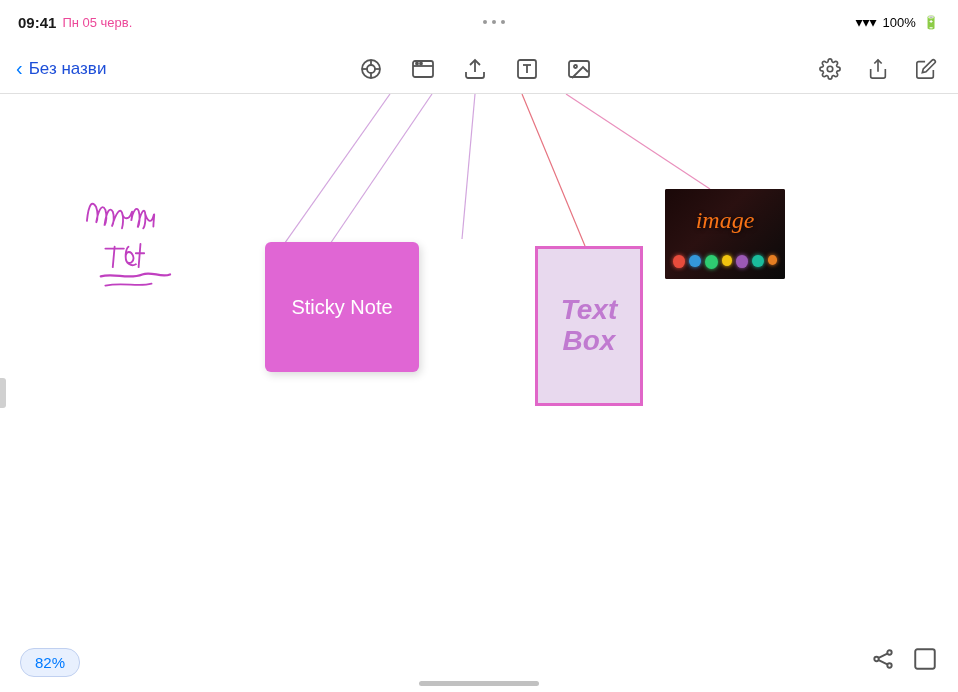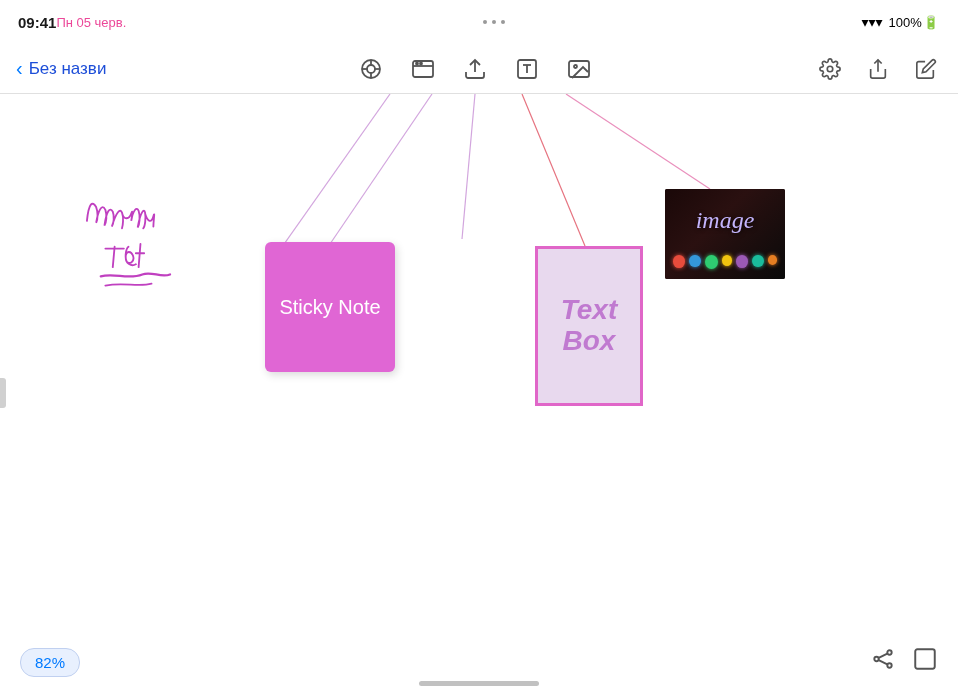--- a/index.html
+++ b/index.html
@@ -22,20 +22,21 @@
       display: flex;
       align-items: center;
       justify-content: space-between;
       padding: 0 18px;
       z-index: 100;
     }
 
     .status-left {
       display: flex;
       align-items: center;
+      gap: 6px;
       font-size: 15px;
       font-weight: 600;
       color: #1a1a1a;
     }
 
     .status-time {
       font-size: 15px;
       font-weight: 600;
     }
 
@@ -61,21 +62,21 @@
       display: flex;
       align-items: center;
       gap: 6px;
       font-size: 13px;
     }
 
     .wifi-icon { font-size: 14px; }
     .battery-icon {
       display: flex;
       align-items: flex-start;
-      gap: 2px;
+      gap: 8px;
       font-size: 13px;
       font-weight: 500;
     }
 
     
     .toolbar {
       position: absolute;
       top: 44px; left: 0; right: 0;
       height: 50px;
       background: white;
@@ -160,21 +161,21 @@
       width: 100%;
       height: 100%;
       pointer-events: none;
     }
 
     
     .sticky-note {
       position: absolute;
       top: 148px;
       left: 265px;
-      width: 130px;
+      width: 154px;
       height: 130px;
       background: #e066d4;
       border-radius: 6px;
       display: flex;
       align-items: center;
       justify-content: center;
       text-align: center;
       font-size: 20px;
       font-weight: 500;
       color: #fff;
@@ -454,21 +455,21 @@
 
       <div style="position:absolute;bottom:10px;left:0;right:0;display:flex;justify-content:center;gap:4px;padding:0 8px;">
         <div style="width:13px;height:13px;border-radius:50%;background:#e74c3c;box-shadow:0 0 4px #e74c3c;"></div>
         <div style="width:12px;height:12px;border-radius:50%;background:#3498db;box-shadow:0 0 4px #3498db;"></div>
         <div style="width:14px;height:14px;border-radius:50%;background:#2ecc71;box-shadow:0 0 4px #2ecc71;"></div>
         <div style="width:11px;height:11px;border-radius:50%;background:#f1c40f;box-shadow:0 0 4px #f1c40f;"></div>
         <div style="width:13px;height:13px;border-radius:50%;background:#9b59b6;box-shadow:0 0 4px #9b59b6;"></div>
         <div style="width:12px;height:12px;border-radius:50%;background:#1abc9c;box-shadow:0 0 4px #1abc9c;"></div>
         <div style="width:10px;height:10px;border-radius:50%;background:#e67e22;box-shadow:0 0 4px #e67e22;"></div>
       </div>
-      <span class="image-text-overlay" style="font-family:Georgia,serif;font-style:italic;color:#c4b5fd;font-size:24px;text-shadow:1px 1px 4px rgba(0,0,0,0.8);z-index:3;position:absolute;top:18px;left:50%;transform:translateX(-50%);">image</span>
+      <span class="image-text-overlay" style="font-family:Georgia,serif;font-style:italic;color:#f97316;font-size:24px;text-shadow:1px 1px 4px rgba(0,0,0,0.8);z-index:3;position:absolute;top:18px;left:50%;transform:translateX(-50%);">image</span>
     </div>
   </div>
 
   <div class="sidebar-handle"></div>
 
 </div>
 
 <div class="bottom-bar">
   <div class="zoom-badge">82%</div>
   <div class="bottom-right-icons">

